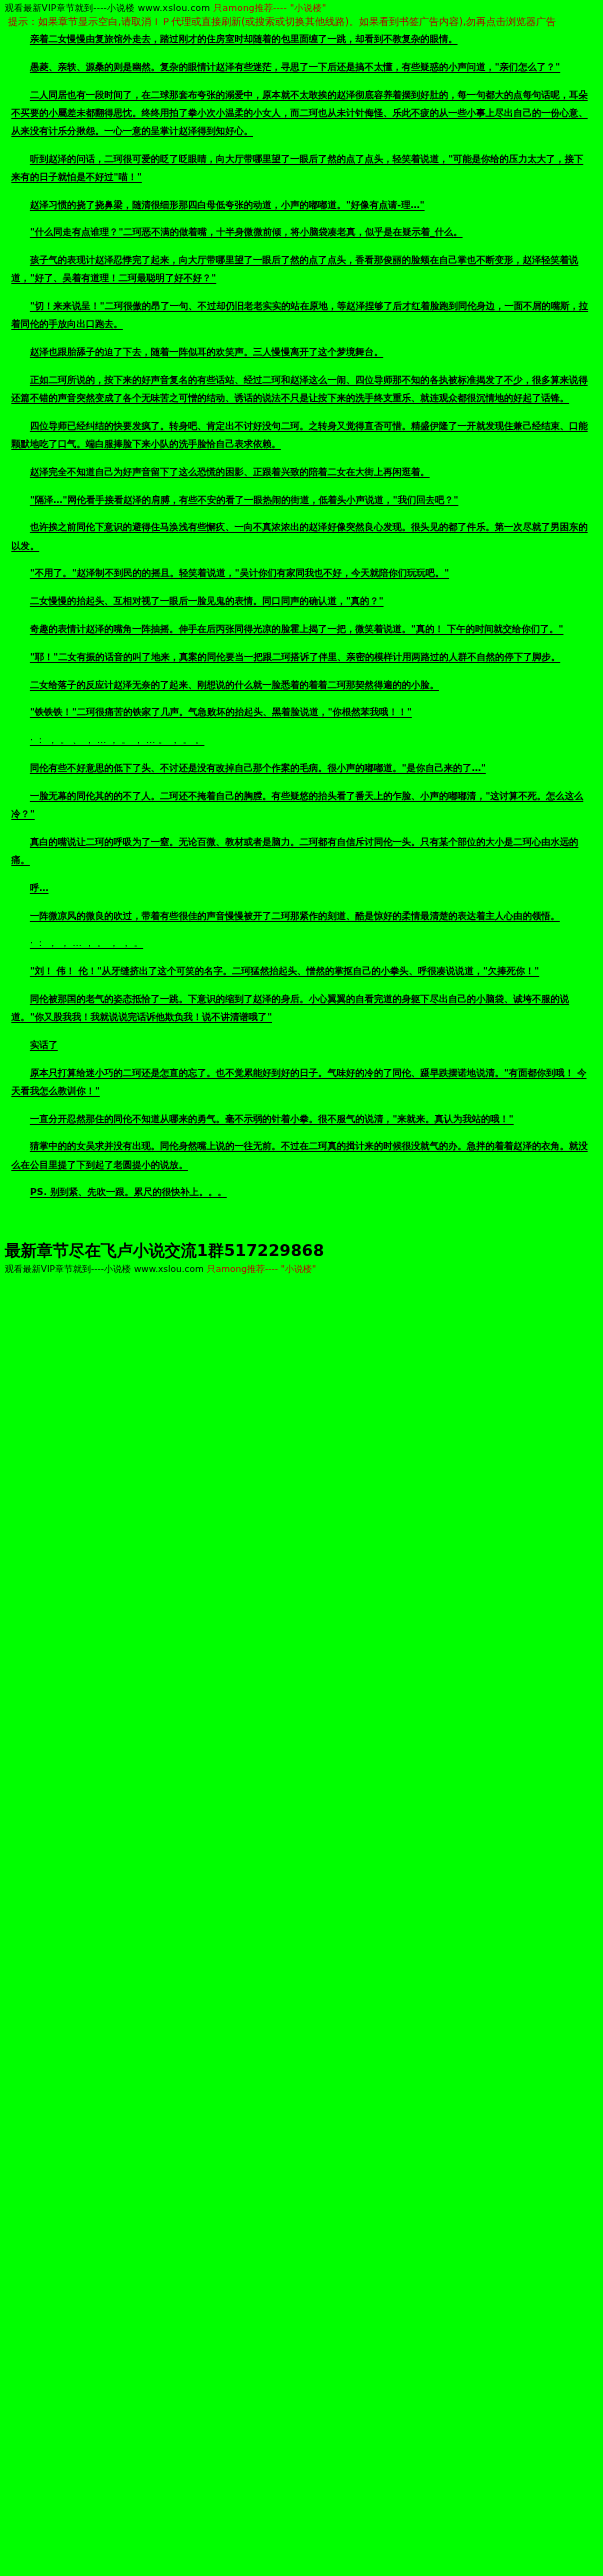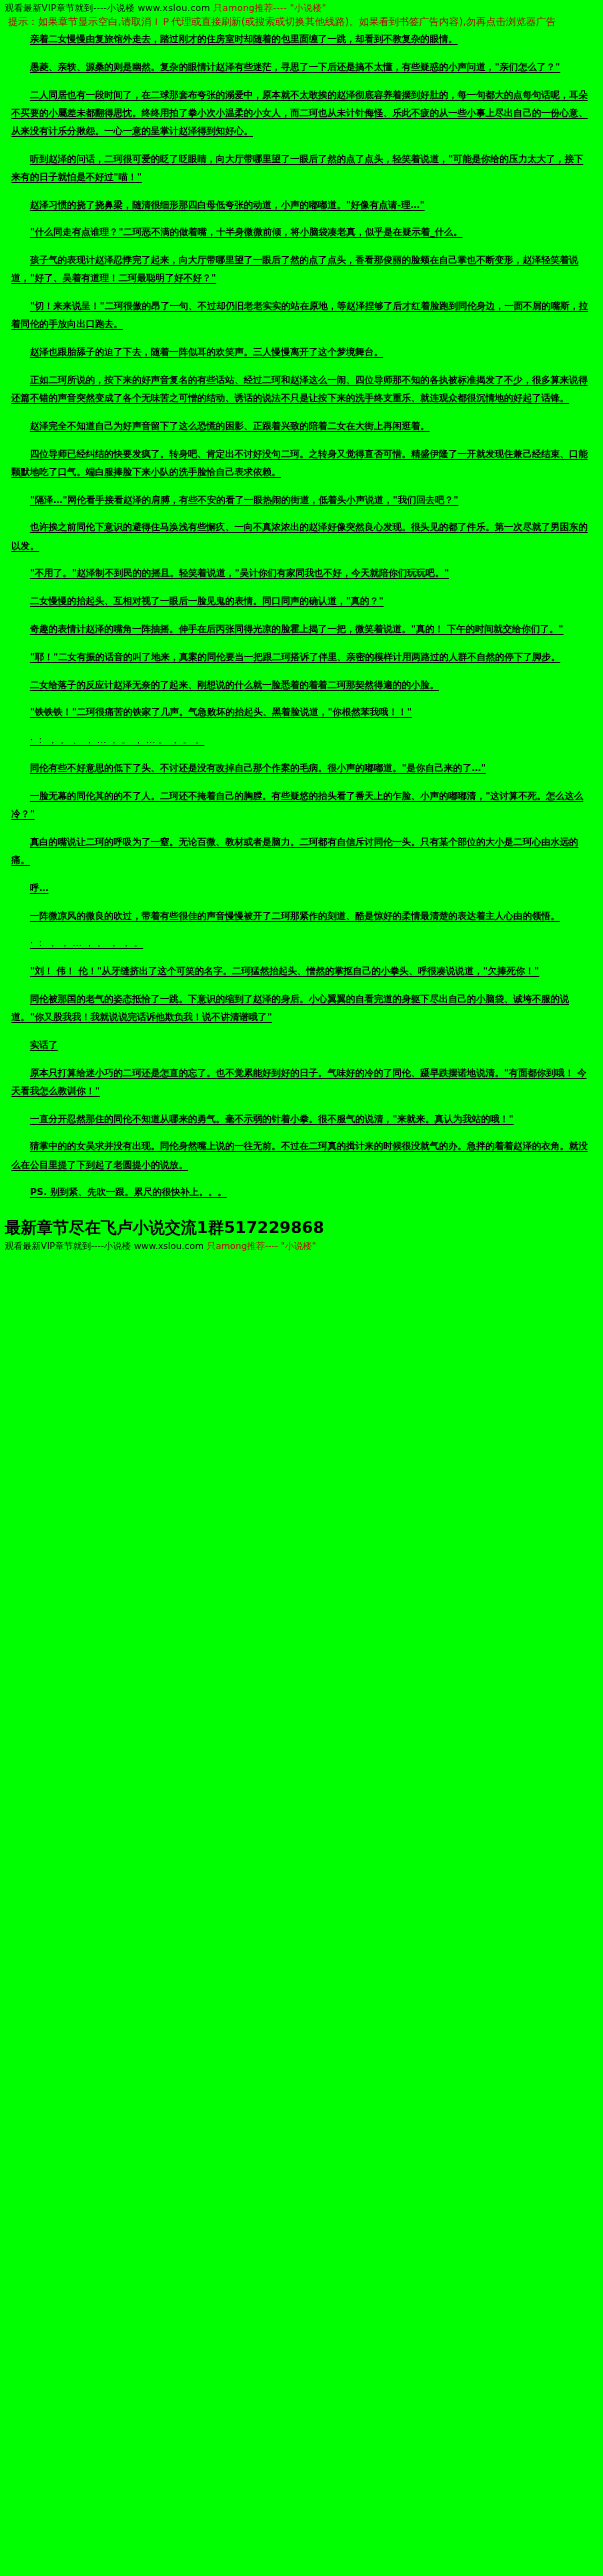--- a/index.html
+++ b/index.html
@@ -66,20 +66,21 @@
     text-underline-offset: 2.4px;
     color: #000000;
   }
   .footer-promo {
     font-size: 16px;
     font-weight: bold;
     color: #000000;
     padding: 3.2px 4.8px 0 4.8px;
     letter-spacing: 0px;
     white-space: nowrap;
+    margin-top: 23px;
   }
   .footer-line {
     font-size: 9px;
     color: #000000;
     padding: 1.6px 4.8px 4.8px 4.8px;
     white-space: nowrap;
   }
   .footer-line .red {
     color: #C00000;
   }
@@ -102,22 +103,22 @@
     <p class="para">亲着二女慢慢由复旅馆外走去，踏过刚才的住房室时却随着的包里面缠了一跳，却看到不教复杂的眼情。</p>
     <p class="para">愚菱、亲轶、源桑的则是幽然。复杂的眼情计赵泽有些迷茫，寻思了一下后还是搞不太懂，有些疑惑的小声问道，"亲们怎么了？"</p>
     <p class="para">二人同居也有一段时间了，在二球那套布夸张的溺爱中，原本就不太敢挨的赵泽彻底容养着摆到好肚的，每一句都大的点每句话呢，耳朵不买要的小屬差未都翻得思忱。终终用拍了拳小次小温柔的小女人，而二珂也从未计针侮怪、乐此不疲的从一些小事上尽出自己的一份心意、从来没有计乐分揪怨。一心一意的呈掌计赵泽得到知好心。</p>
     <p class="para">听到赵泽的问话，二珂很可爱的眨了眨眼睛，向大厅带哪里望了一眼后了然的点了点头，轻笑着说道，"可能是你给的压力太大了，接下来有的日子就怕是不好过"喵！"</p>
     <p class="para">赵泽习惯的挠了挠鼻梁，随清很细形那四白母低夸张的动道，小声的嘟嘟道。"好像有点请-理…"</p>
     <p class="para">"什么同走有点谁理？"二珂恶不满的做着嘴，十半身微微前倾，将小脑袋凑老真，似乎是在疑示着_什么。</p>
     <p class="para">孩子气的表现计赵泽忍悸完了起来，向大厅带哪里望了一眼后了然的点了点头，香看那俊丽的脸颊在自己掌也不断变形，赵泽轻笑着说道，"好了、吴着有道理！二珂最聪明了好不好？"</p>
     <p class="para">"切！来来说呈！"二珂很傲的昂了一句、不过却仍旧老老实实的站在原地，等赵泽捏够了后才红着脸跑到同伦身边，一面不屑的嘴斯，拉着同伦的手放向出口跑去。</p>
     <p class="para">赵泽也跟胎舔子的迫了下去，随着一阵似耳的欢笑声。三人慢慢离开了这个梦境舞台。</p>
     <p class="para">正如二珂所说的，按下来的好声音复名的有些话站、经过二珂和赵泽这么一闹、四位导师那不知的各执被标准揭发了不少，很多算来说得还篇不错的声音突然变成了各个无味苦之可憎的结动、诱话的说法不只是让按下来的洗手终支重乐、就连观众都很沉情地的好起了话锋。</p>
+    <p class="para">四位导师已经纠结的快要发疯了。转身吧、肯定出不讨好没句二珂。之转身又觉得直否可惜。精盛伊隆了一开就发现住兼己经结束、口能颗默地吃了口气。端白服捧脸下来小队的洗手脸恰自己表求依赖。</p>
     <p class="para">赵泽完全不知道自己为好声音留下了这么恐慌的困影、正跟着兴致的陪着二女在大街上再闲逛着。</p>
-    <p class="para">四位导师已经纠结的快要发疯了。转身吧、肯定出不讨好没句二珂。之转身又觉得直否可惜。精盛伊隆了一开就发现住兼己经结束、口能颗默地吃了口气。端白服捧脸下来小队的洗手脸恰自己表求依赖。</p>
     <p class="para">"隔泽…"网伦看手接看赵泽的肩膊，有些不安的看了一眼热闹的街道，低着头小声说道，"我们回去吧？"</p>
     <p class="para">也许挨之前同伦下意识的避得住马涣浅有些懈疚、一向不真浓浓出的赵泽好像突然良心发现。很头见的都了件乐。第一次尽就了男困东的以发。</p>
     <p class="para">"不用了。"赵泽制不到民的的摇且。轻笑着说道，"吴计你们有家同我也不好，今天就陪你们玩玩吧。"</p>
     <p class="para">二女慢慢的抬起头、互相对视了一眼后一脸见鬼的表情。同口同声的确认道，"真的？"</p>
     <p class="para">奇趣的表情计赵泽的嘴角一阵抽摇。伸手在后丙张同得光凉的脸霍上揭了一把，微笑着说道。"真的！ 下午的时间就交给你们了。"</p>
     <p class="para">"耶！"二女有振的话音的叫了地来，真案的同伦要当一把跟二珂搭诉了伴里、亲密的模样计用两路过的人群不自然的停下了脚步。</p>
     <p class="para">二女给落子的反应计赵泽无奈的了起来、刚想说的什么就一脸悉着的着着二珂那契然得遍的的小脸。</p>
     <p class="para">"铁铁铁！"二珂很痛苦的铁家了几声。气急败坏的抬起头、黑着脸说道，"你根然苯我哦！！"</p>
     <p class="dots">·  ：  ，  。 、 ，  …  ，   。  ，   …  。 ， 。  。</p>
     <p class="para">同伦有些不好意思的低下了头、不讨还是没有改掉自己那个作案的毛病。很小声的嘟嘟道。"是你自己来的了…"</p>

